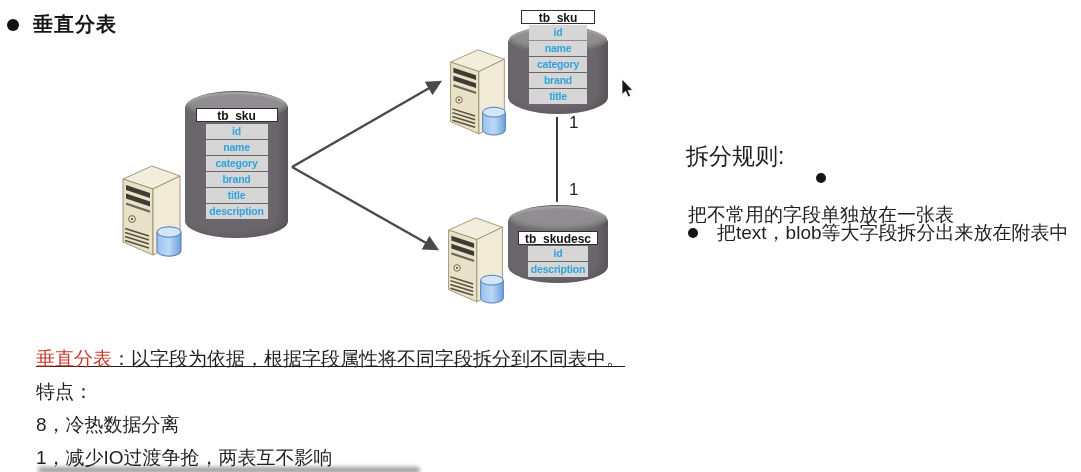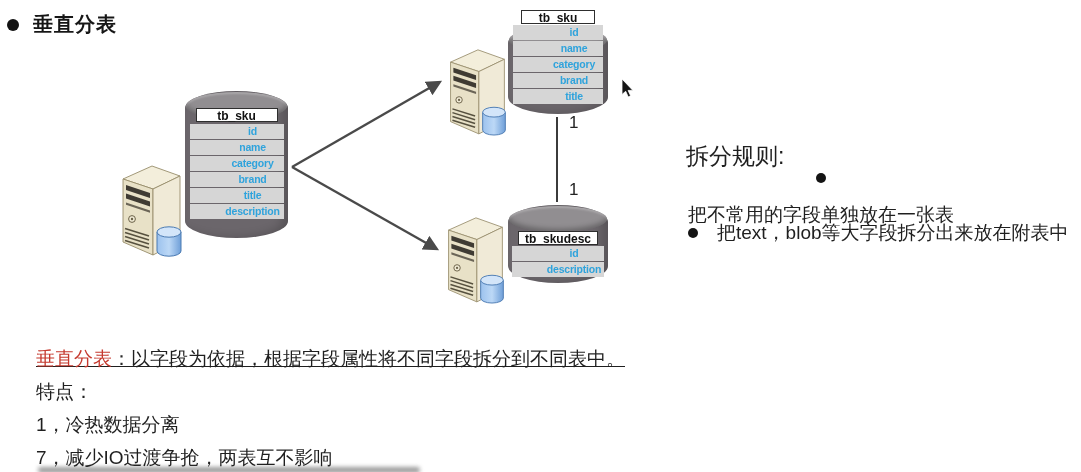--- a/index.html
+++ b/index.html
@@ -22,21 +22,21 @@
   .cyl { position:absolute; background:#6b666b; border-radius:50% / 17px; box-shadow: inset -6px 0 10px rgba(0,0,0,.18); }
   .cyl-lid { position:absolute; left:1px; right:1px; background:#918e91; border-radius:50%;
              box-shadow: inset 0 -3px 5px rgba(0,0,0,.28), inset 0 2px 2px rgba(255,255,255,.25); }
 
   .dbtable { position:absolute; text-align:center; z-index:3; }
   .db-plate { margin:0 auto; background:#ffffff; border:1.5px solid #2e2e2e; box-sizing:border-box;
               font-size:12px; font-weight:700; color:#111; line-height:14px; height:14px; }
   .db-rows { margin-top:2px; }
   .db-row { margin:0 auto 1px auto; height:15px; line-height:15px; background:#d6d6d6;
             font-size:10.5px; font-weight:700; letter-spacing:-0.2px; color:#2fa3dc;
-            white-space:nowrap; overflow:hidden;padding-left:32px; }
+            white-space:nowrap; overflow:hidden; }
 
   .rel-label { position:absolute; font-size:17px; color:#232323; z-index:4; }
 
   
   .rules-heading { position:absolute; left:686px; top:141px; font-size:23px; }
   .rule-item { position:absolute; display:flex; align-items:center; gap:19px; }
   .rule-bullet { width:10px; height:10px; border-radius:50%; background:#141414; flex:0 0 auto; }
   .rule-text { font-size:19px; white-space:nowrap; }
 
   
@@ -166,19 +166,19 @@
       <span class="rule-bullet"></span>
       <span class="rule-text">把text，blob等大字段拆分出来放在附表中</span>
     </div>
   </div>
 
   <div>
     <div class="note-line" style="top:346px;text-decoration:underline;">
       <span class="term-red">垂直分表</span><span class="term-colon">：</span><span>以字段为依据，根据字段属性将不同字段拆分到不同表中。</span>
     </div>
     <div class="note-line" style="top:379px;">特点：</div>
-    <div class="note-line" style="top:412px;">1，冷热数据分离</div>
-    <div class="note-line" style="top:445px;">7，减少IO过渡争抢，两表互不影响</div>
+    <div class="note-line" style="top:412px;">8，冷热数据分离</div>
+    <div class="note-line" style="top:445px;">1，减少IO过渡争抢，两表互不影响</div>
   </div>
 
   <div class="crop-smear"></div>
 
 </div>
 
 </body></html>

